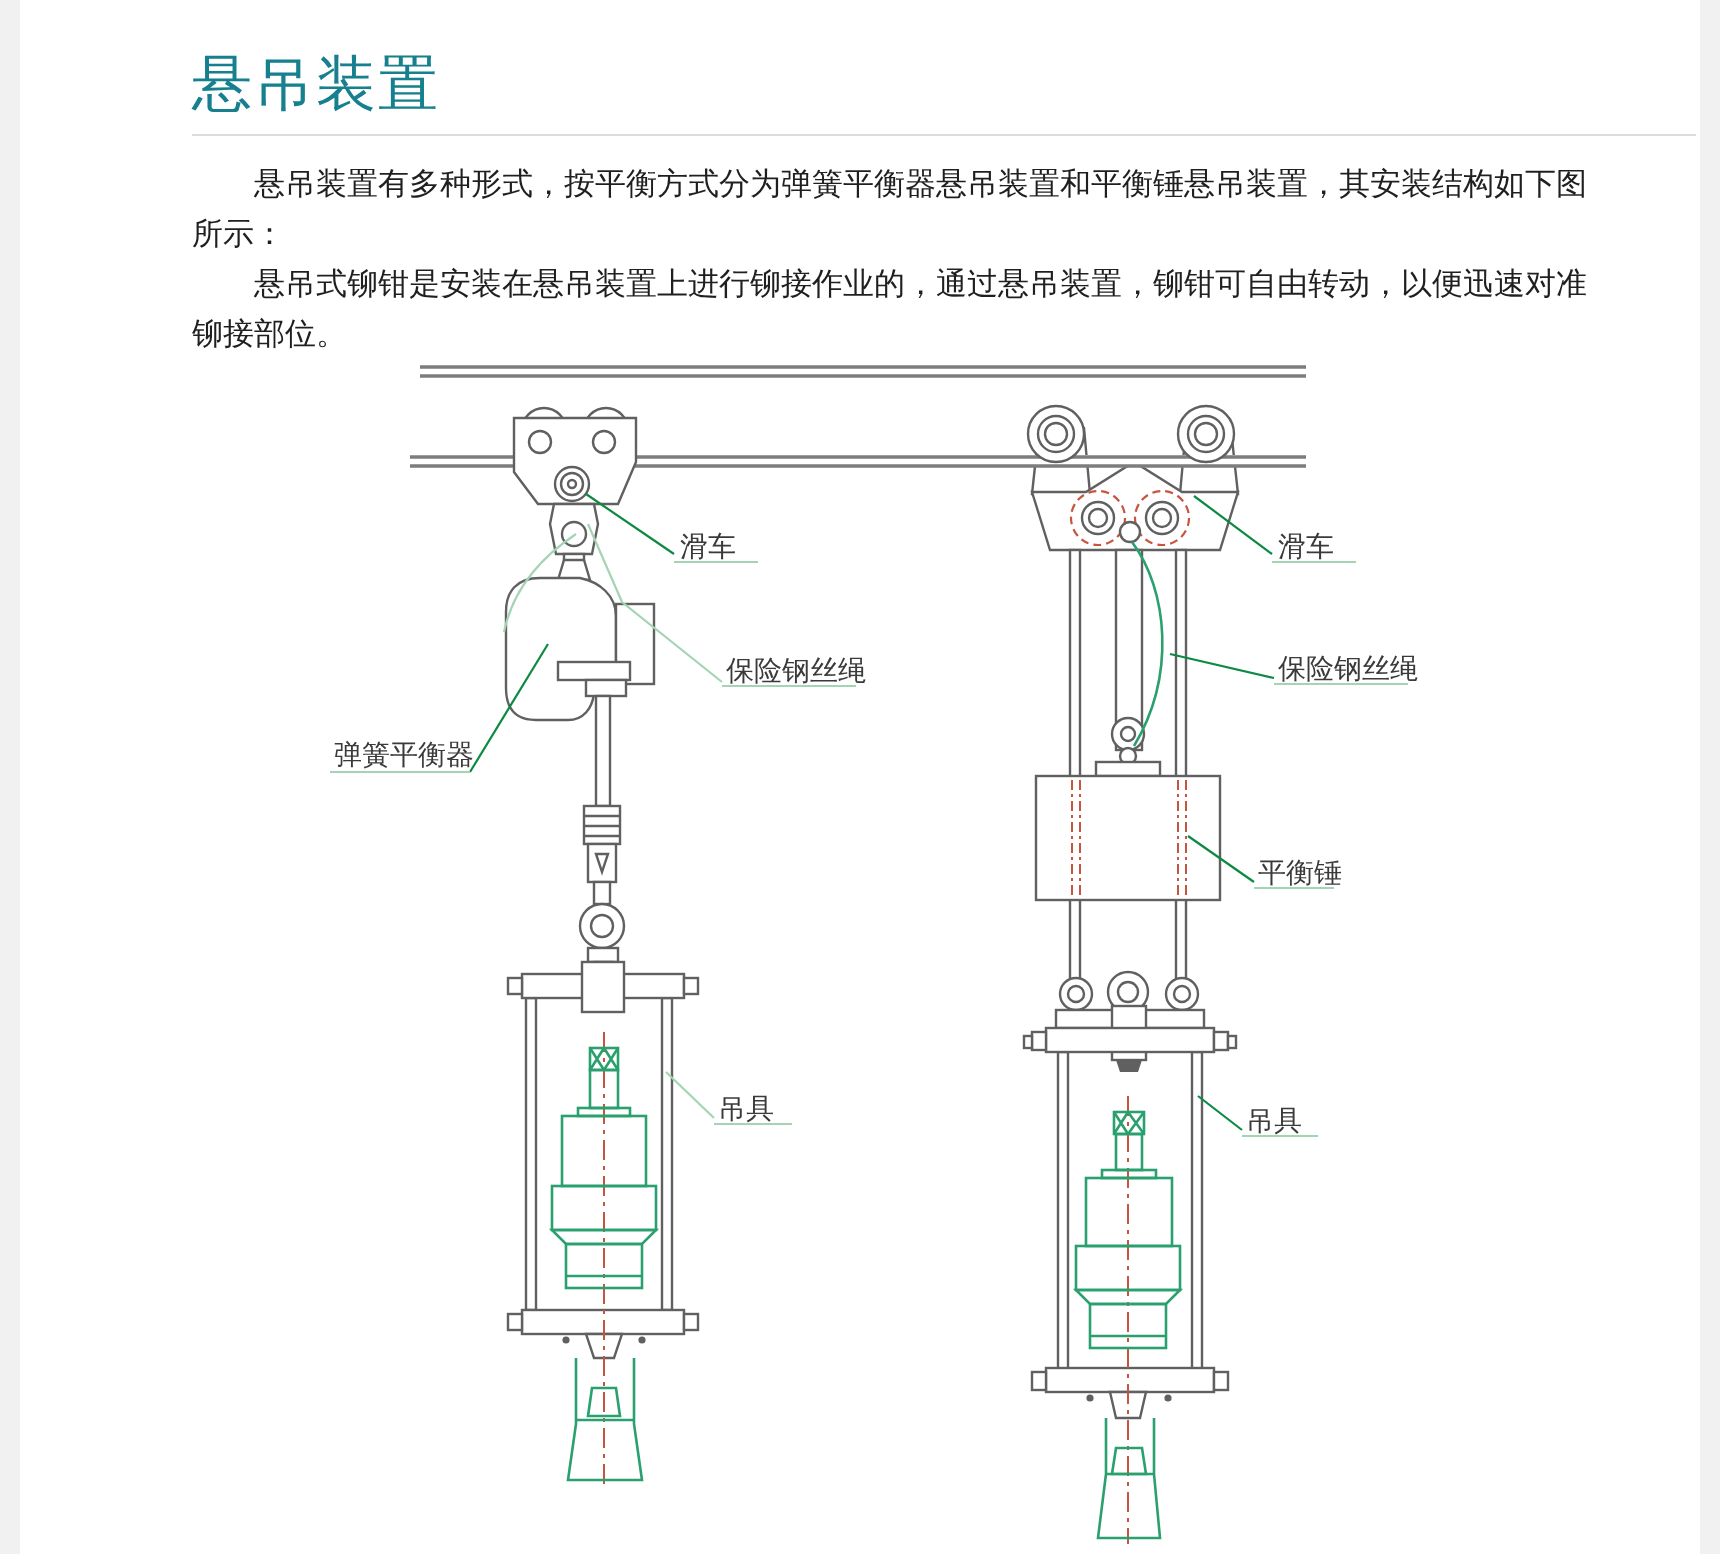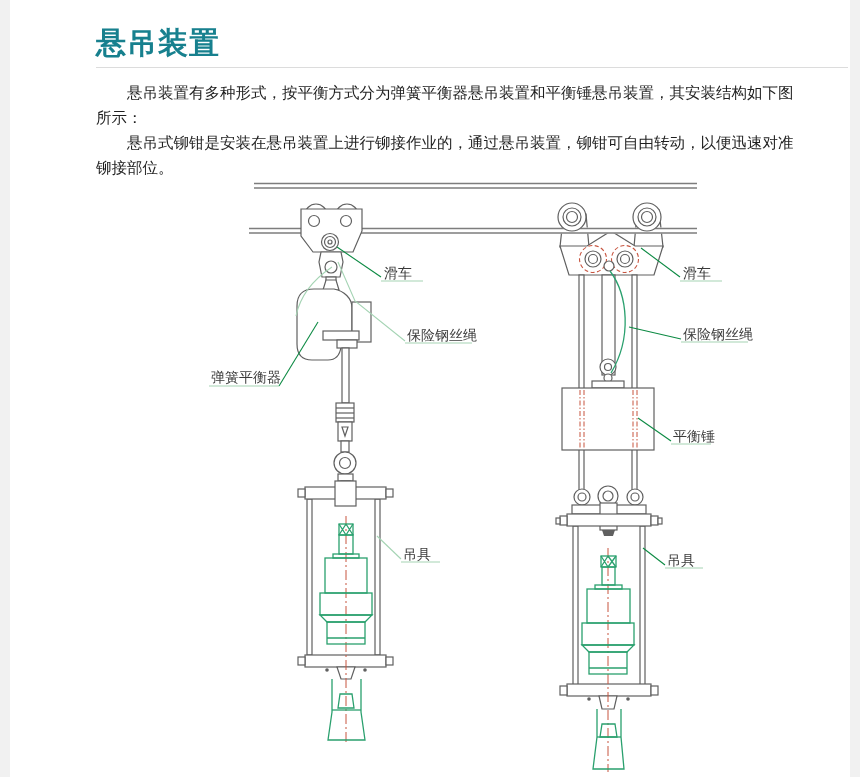--- a/index.html
+++ b/index.html
@@ -6,30 +6,30 @@
   body{
     width:860px;height:777px;position:relative;overflow:hidden;
     background:#ffffff;
     font-family:"Liberation Sans",sans-serif;
   }
   .edge-band{position:absolute;top:0;width:10px;height:777px;background:#f1f1f1;}
   .edge-left{left:0;}
   .edge-right{right:0;}
   .doc-header{position:absolute;left:96px;top:26px;right:12px;}
   .doc-title{
-    margin:0;font-size:30px;font-weight:bold;color:#17808E;
+    margin:0;font-size:30px;font-weight:normal;color:#17808E;
     letter-spacing:1px;line-height:34px;
   }
   .title-rule{margin-top:7px;border-bottom:1px solid #dcdcdc;height:0;}
   .doc-body{
     position:absolute;left:96px;top:80px;width:700px;
     font-size:15.5px;line-height:25px;color:#1f1f1f;
   }
   .doc-body p{margin:0;text-indent:2em;}
-  .figure-wrap{position:absolute;left:0;top:177px;width:731px;height:600px;padding-left:44px;}
+  .figure-wrap{position:absolute;left:0;top:177px;width:731px;height:600px;}
   svg{display:block;}
   svg .outline{stroke:#606060;stroke-width:1.2;fill:#ffffff;}
   svg .outline-nf{stroke:#606060;stroke-width:1.2;fill:none;}
   svg .railline{stroke:#7d7d7d;stroke-width:1.7;fill:none;}
   svg .railmask{fill:#ffffff;stroke:none;}
   svg .tool{stroke:#2aa06e;stroke-width:1.3;fill:none;}
   svg .leader-dark{stroke:#0c8a43;stroke-width:1.1;fill:none;}
   svg .leader-light{stroke:#a5d4b4;stroke-width:1.1;fill:none;}
   svg .centerline{stroke:#c7543f;stroke-width:1;fill:none;stroke-dasharray:10 3 2 3;}
   svg .reddash{stroke:#c7543f;stroke-width:1;fill:none;stroke-dasharray:5 2 1.5 2;}

